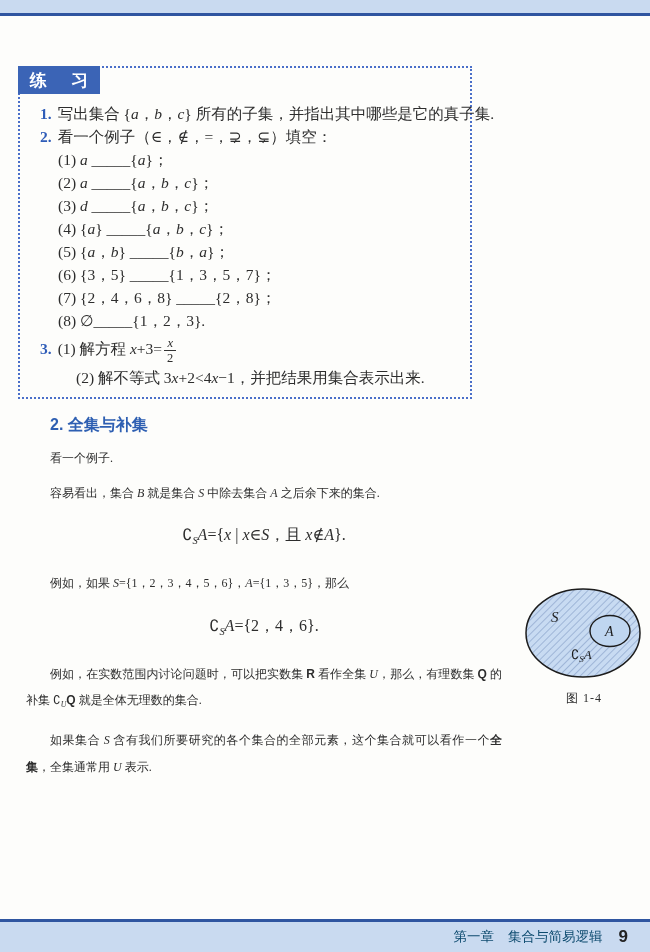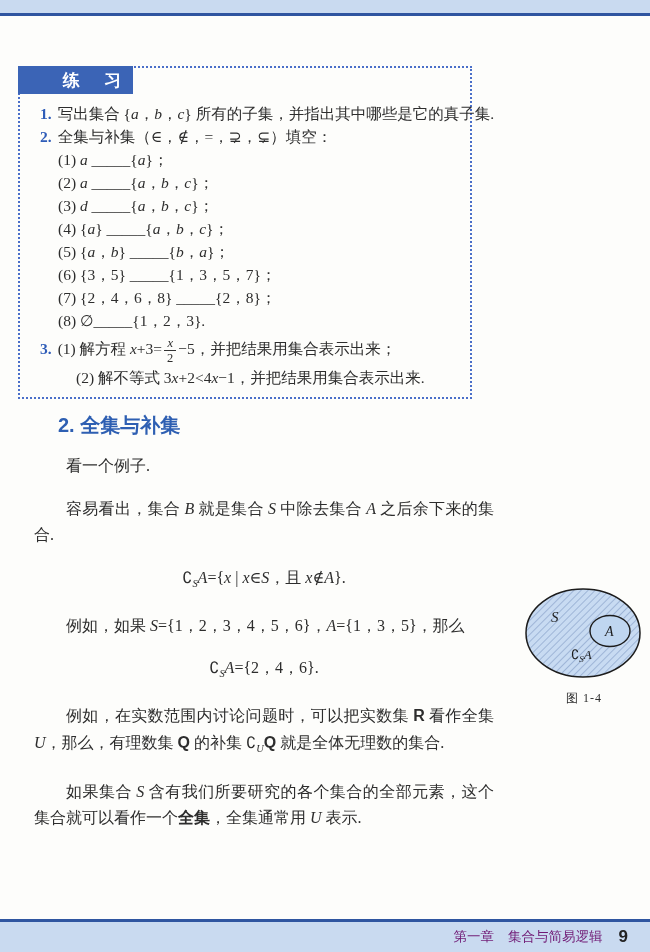--- a/index.html
+++ b/index.html
@@ -12,58 +12,58 @@
 
   
   .top-band{height:13px;background:#c9daf0;border-bottom:3px solid #2f55a0;}
   .bottom-band{
     position:absolute;left:0;right:0;bottom:0;height:33px;background:#c9daf0;
     border-top:3px solid #2f55a0;box-sizing:border-box;
     display:flex;align-items:center;justify-content:flex-end;
     padding-right:22px;
     font-family:"Liberation Sans","DejaVu Sans",sans-serif;
   }
-  .footer-text{font-size:13.5px;color:#701a75;}
+  .footer-text{font-size:13.5px;color:#0c4a6e;}
   .footer-sep{display:inline-block;width:14px;}
   .footer-num{font-size:17px;font-weight:bold;color:#222;margin-left:16px;}
 
   
   .practice-box{
     position:relative;margin:50px 0 0 18px;width:454px;box-sizing:border-box;
     border:2px dotted #4a6fc9;
     padding:34px 12px 8px 20px;
   }
   .practice-label{
     position:absolute;top:-2px;left:-2px;width:82px;height:28px;
     background:#3b64b6;color:#ffffff;
     display:flex;align-items:center;justify-content:center;
     font-family:"Liberation Sans","DejaVu Sans",sans-serif;
-    font-size:17px;font-weight:bold;word-spacing:20px;padding-left:33px;
+    font-size:17px;font-weight:bold;word-spacing:20px;
   }
   .ex-row{font-size:15.5px;line-height:23px;white-space:nowrap;}
   .ex-no{color:#2e5cb8;font-weight:bold;margin-right:6px;}
   .ex-sub{margin-left:18px;}
   .ex-sub3{margin-left:36px;}
   .ex-row-frac{line-height:34px;}
   .frac{
     display:inline-flex;flex-direction:column;align-items:center;
     vertical-align:middle;font-size:12.5px;line-height:1.15;margin:0 2px;
   }
   .fnum{border-bottom:1px solid #333;padding:0 3px;}
   .fden{padding:0 3px;}
 
   
   .content{margin-left:18px;width:492px;}
   .sec-heading{
     margin:14px 0 4px 0;text-indent:2em;
     font-family:"Liberation Sans","DejaVu Sans",sans-serif;
-    font-size:20px;font-weight:bold;color:#2e5fb2;line-height:24px;
+    font-size:16px;font-weight:bold;color:#2e5fb2;line-height:24px;
   }
-  .para{font-size:16px;line-height:26.5px;text-align:justify;text-indent:2em;margin:16px;}
-  .formula{font-size:16px;line-height:26px;text-align:center;margin:0;}
+  .para{font-size:12px;line-height:26.5px;text-align:justify;text-indent:2em;margin:8px;}
+  .formula{font-size:16px;line-height:26px;text-align:center;margin:16px;}
   .rich b{font-family:"Liberation Sans","DejaVu Sans",sans-serif;}
   sub{font-style:italic;font-size:0.65em;}
 
   
   .venn{position:absolute;left:521px;top:586px;width:126px;height:98px;}
   .fig-caption{
     position:absolute;left:521px;top:690px;width:126px;text-align:center;
     font-size:12px;color:#2d2d2d;letter-spacing:1px;
   }
 </style>
@@ -75,37 +75,37 @@
   <div class="top-band"></div>
 
   <div class="practice-box">
     <div class="practice-label">练 习</div>
 
     <div class="ex-row">
       <span class="ex-no">1.</span><span class="rich">写出集合 {<i>a</i>，<i>b</i>，<i>c</i>} 所有的子集，并指出其中哪些是它的真子集.</span>
     </div>
 
     <div class="ex-row">
-      <span class="ex-no">2.</span><span class="rich">全集与补集（∈，∉，=，⊋，⊊）填空：</span>
+      <span class="ex-no">2.</span><span class="rich">看一个例子（∈，∉，=，⊋，⊊）填空：</span>
     </div>
     <div class="ex-row ex-sub rich">(1) <i>a</i> _____{<i>a</i>}；</div>
     <div class="ex-row ex-sub rich">(2) <i>a</i> _____{<i>a</i>，<i>b</i>，<i>c</i>}；</div>
     <div class="ex-row ex-sub rich">(3) <i>d</i> _____{<i>a</i>，<i>b</i>，<i>c</i>}；</div>
     <div class="ex-row ex-sub rich">(4) {<i>a</i>} _____{<i>a</i>，<i>b</i>，<i>c</i>}；</div>
     <div class="ex-row ex-sub rich">(5) {<i>a</i>，<i>b</i>} _____{<i>b</i>，<i>a</i>}；</div>
     <div class="ex-row ex-sub rich">(6) {3，5} _____{1，3，5，7}；</div>
     <div class="ex-row ex-sub rich">(7) {2，4，6，8} _____{2，8}；</div>
     <div class="ex-row ex-sub rich">(8) ∅_____{1，2，3}.</div>
 
     <div class="ex-row ex-row-frac">
       <span class="ex-no">3.</span><span>(1)</span>
       <span class="rich">解方程 <i>x</i>+3=</span><span class="frac">
           <span class="fnum"><i>x</i></span>
           <span class="fden">2</span>
-        </span><span class="rich">−5，并把结果用集合表示出来；</span>
+        </span>
     </div>
     <div class="ex-row ex-sub3">
       <span>(2)</span>
       <span class="rich">解不等式 3<i>x</i>+2&lt;4<i>x</i>−1，并把结果用集合表示出来.</span>
     </div>
   </div>
 
   <div class="content">
     <div class="sec-heading">2. 全集与补集</div>
     <p class="para rich">看一个例子.</p>

